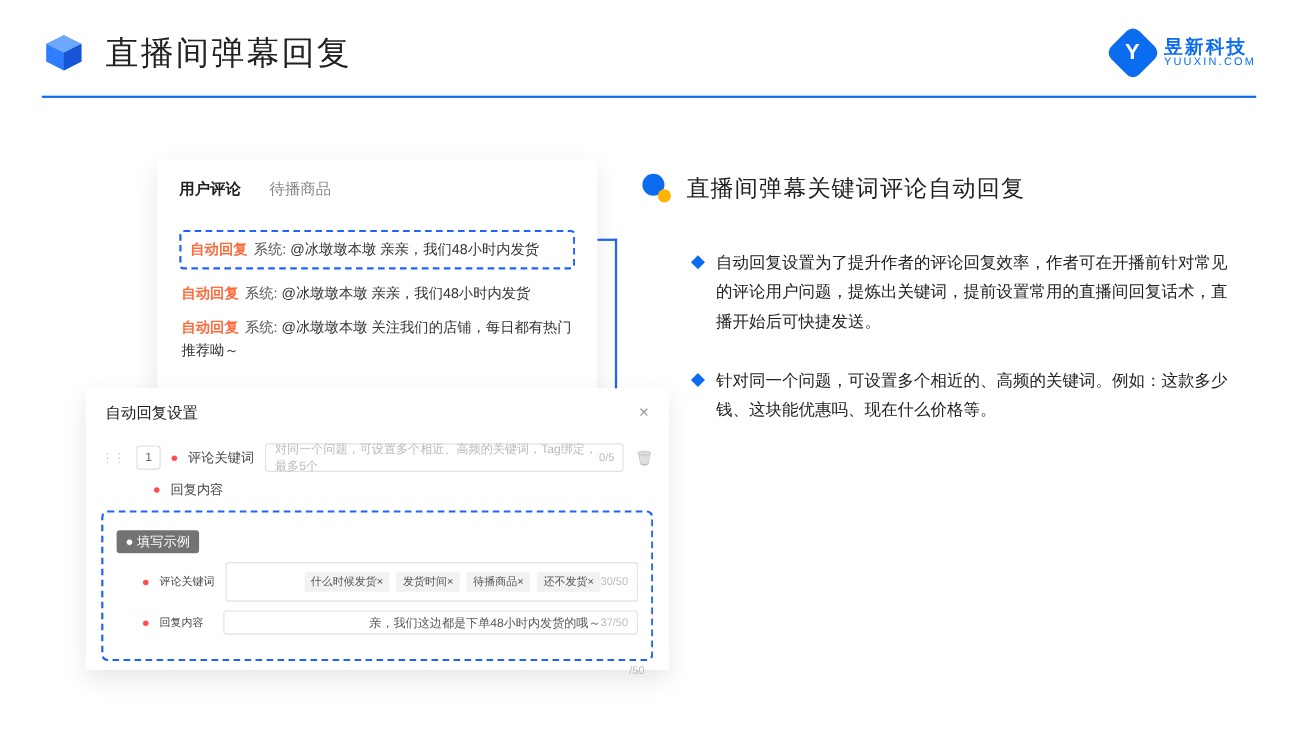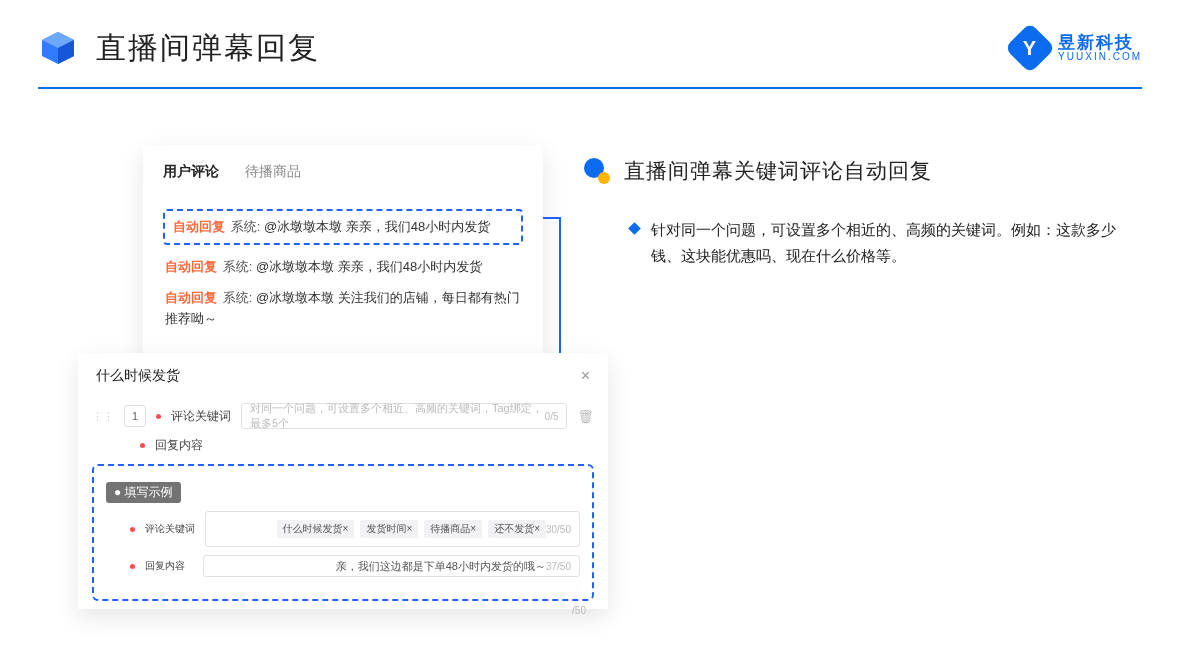--- a/index.html
+++ b/index.html
@@ -34,21 +34,21 @@
 .cnt{color:#bbb;font-size:10px}
 .trash{color:#bbb;font-size:13px}
 .example{border:2px dashed #1e62ff;border-radius:6px;padding:10px 12px 14px;margin-top:10px}
 .ex-add{color:#6b4dff;font-size:11px}
 .ex-sub{color:#bbb;font-size:11px;margin-left:6px}
 .pill{display:inline-block;background:#737373;color:#fff;font-size:12px;padding:2px 8px;border-radius:3px;margin-top:6px}
 .tags{display:flex;gap:6px}
 .tag{font-size:10px;color:#555;background:#f2f2f5;padding:2px 6px;border-radius:2px}
 .connector{position:absolute;left:505px;top:72px;width:18px;height:300px;border-right:2px solid #1e62ff;border-top:2px solid #1e62ff;border-bottom:2px solid #1e62ff}
 .right{position:absolute;left:584px;top:12px;width:540px}
-.rh{display:flex;align-items:center;gap:14px;margin-bottom:32px}
+.rh{display:flex;align-items:center;gap:14px;margin-bottom:42px}
 .bubble{width:26px;height:26px;position:relative}
 .bubble .b1{width:20px;height:20px;background:#0b6cf0;border-radius:50%;position:absolute;left:0;top:0}
 .bubble .b2{width:12px;height:12px;background:#ffb400;border-radius:50%;position:absolute;right:0;bottom:0}
 .rtitle{font-size:21px;color:#222;letter-spacing:1px}
 .bullet{display:flex;gap:12px;margin-bottom:28px;padding-left:46px}
 .diamond{width:9px;height:9px;background:#0b6cf0;transform:rotate(45deg);margin-top:7px;flex-shrink:0}
 .btxt{font-size:15px;color:#222;line-height:1.75;max-width:470px}
 </style>
 </head>
 <body>
@@ -95,21 +95,21 @@
       </div>
       <div class="cline">
         <span class="ar">自动回复</span>
         <span class="sys">系统:</span>
         <span>@冰墩墩本墩 关注我们的店铺，每日都有热门推荐呦～</span>
       </div>
     </div>
 
     <div class="card card-settings">
       <div class="set-hd">
-        <span>什么时候发货</span>
+        <span>自动回复设置</span>
         <span class="close">×</span>
       </div>
       <div class="row">
         <span style="color:#ccc;font-size:11px">⋮⋮</span>
         <span class="ord">1</span>
         <span class="dot-red"></span>
         <span class="lbl">评论关键词</span>
         <div class="inp">
           <span>对同一个问题，可设置多个相近、高频的关键词，Tag绑定，最多5个</span>
             <span class="cnt">0/5</span>
@@ -152,16 +152,20 @@
   <div class="right">
     <div class="rh">
       <div class="bubble">
           <div class="b1"></div>
           <div class="b2"></div>
         </div>
       <div class="rtitle">直播间弹幕关键词评论自动回复</div>
     </div>
     <div class="bullet">
       <div class="diamond"></div>
+      <div class="btxt">自动回复设置为了提升作者的评论回复效率，作者可在开播前针对常见的评论用户问题，提炼出关键词，提前设置常用的直播间回复话术，直播开始后可快捷发送。</div>
+    </div>
+    <div class="bullet">
+      <div class="diamond"></div>
       <div class="btxt">针对同一个问题，可设置多个相近的、高频的关键词。例如：这款多少钱、这块能优惠吗、现在什么价格等。</div>
     </div>
   </div>
 </div>
 
 </body></html>

